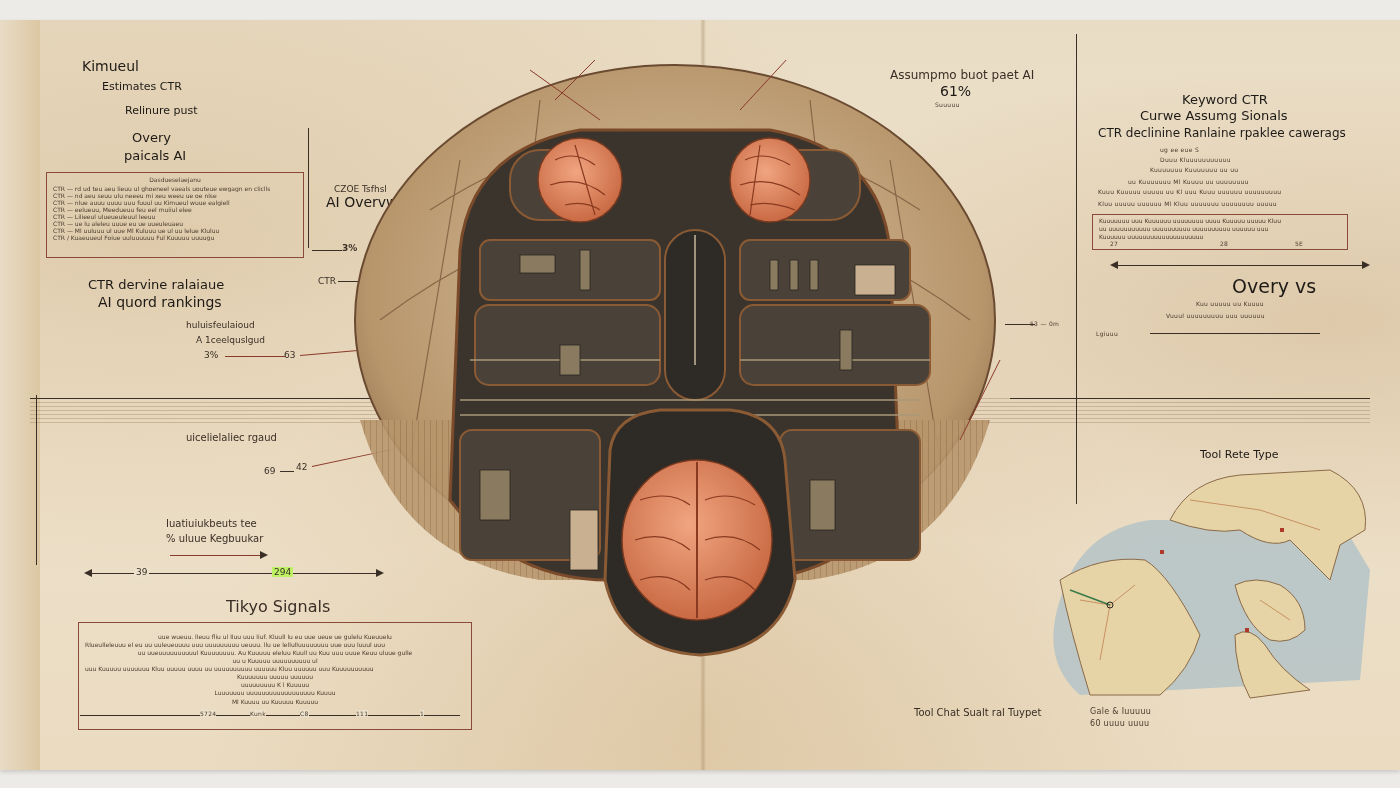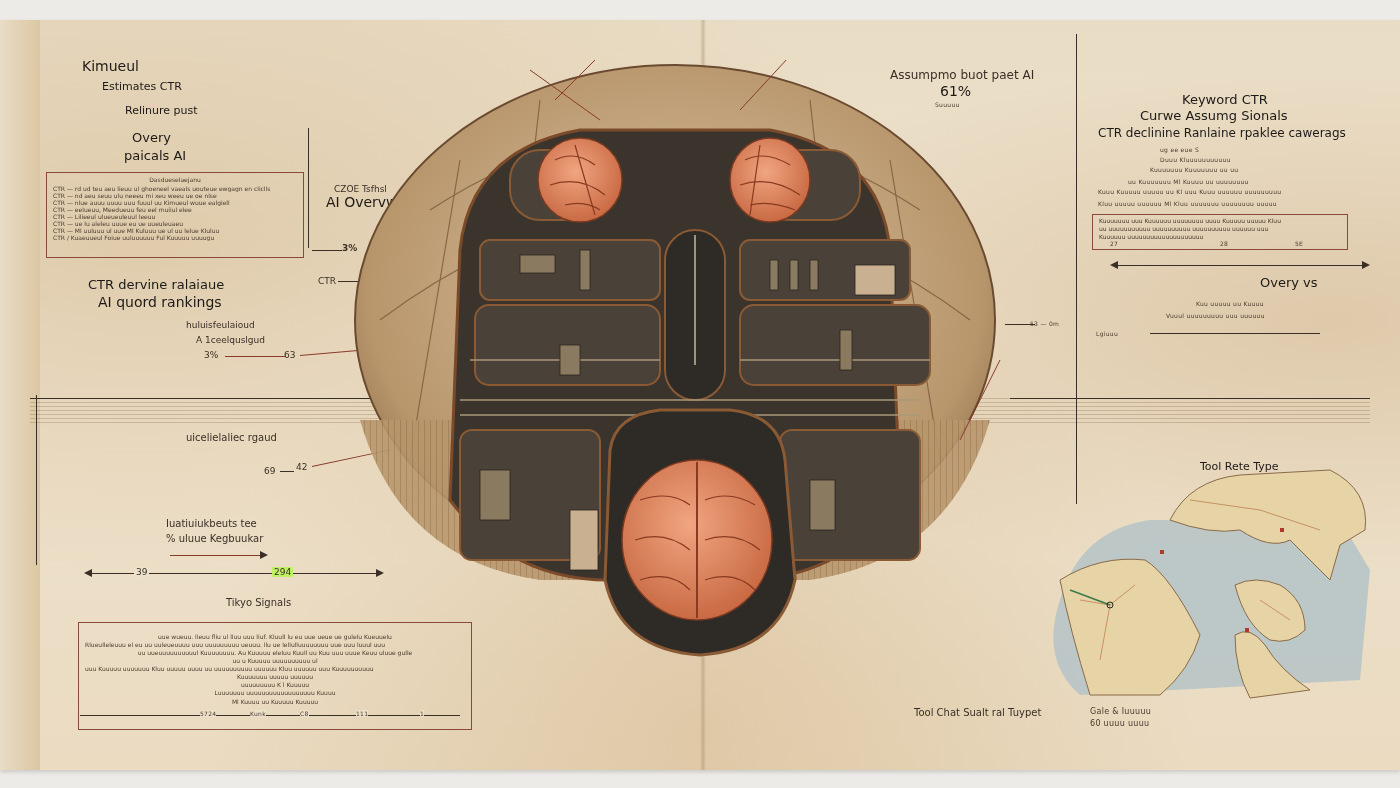--- a/index.html
+++ b/index.html
@@ -82,21 +82,21 @@
 <div class="redline" style="left:312px;top:466px;width:80px;transform:rotate(-12deg);"></div>
 
 <div class="txt hand small" style="left:166px;top:518px;font-size:10px;">Iuatiuiukbeuts tee</div>
 <div class="txt hand small" style="left:166px;top:533px;font-size:10px;">% uluue Kegbuukar</div>
 <div class="hline arrow-r" style="left:170px;top:555px;width:96px;background:#8a3a2a;"></div>
 
 <div class="hline arrow-l arrow-r" style="left:86px;top:573px;width:296px;"></div>
 <div class="txt hand small" style="left:134px;top:567px;background:#ece1cb;padding:0 2px;">39</div>
 <div class="txt hand small" style="left:272px;top:567px;background:#bef264;padding:0 2px;">294</div>
 
-<div class="txt hand small" style="left:226px;top:597px;font-size:10px;">Tikyo Signals</div>
+<div class="txt hand small" style="left:226px;top:597px;font-size:16px;">Tikyo Signals</div>
 
 <div class="box" style="left:78px;top:622px;width:380px;height:96px;padding:10px 6px 0 6px;">
   <span class="line" style="text-align:center;line-height:8px;">uue wueuu. lleuu fliu ul lluu uuu liuf. Kluull lu eu uue ueue ue gulelu Kueuuelu</span>
   <span class="line" style="line-height:8px;">Rlueulleleuuu el eu uu uuleueuuuu uuu uuuuuuuuu ueuuu. llu ue lellulluuuuuuuu uue uuu luuul uuu</span>
   <span class="line" style="text-align:center;line-height:8px;">uu uueuuuuuuuuuul Kuuuuuuuu. Au Kuuuuu eleluu Kuull uu Kuu uuu uuue Keuu uluue gulle</span>
   <span class="line" style="text-align:center;line-height:8px;">uu u Kuuuuu uuuuuuuuuu ul</span>
   <span class="line" style="line-height:8px;">uuu Kuuuuu uuuuuuu Kluu uuuuu uuuu uu uuuuuuuuuu uuuuuu Kluu uuuuuu uuu Kuuuuuuuuuu</span>
   <span class="line" style="text-align:center;line-height:8px;">Kuuuuuuu uuuuu uuuuuu</span>
   <span class="line" style="text-align:center;line-height:8px;">uuuuuuuuu K l Kuuuuu</span>
   <span class="line" style="text-align:center;line-height:8px;">Luuuuuuu uuuuuuuuuuuuuuuuuu Kuuuu</span>
@@ -221,32 +221,32 @@
   <span class="line" style="line-height:8px;">Kuuuuuuu uuu Kuuuuuu uuuuuuuu uuuu Kuuuuu uuuuu Kluu</span>
   <span class="line" style="line-height:8px;">uu uuuuuuuuuuu uuuuuuuuuu uuuuuuuuuu uuuuuu uuu</span>
   <span class="line" style="line-height:8px;">Kuuuuuu uuuuuuuuuuuuuuuuuuuu</span>
 </div>
 <div class="txt hand tiny" style="left:1110px;top:240px;">27</div>
 <div class="txt hand tiny" style="left:1220px;top:240px;">28</div>
 <div class="txt hand tiny" style="left:1295px;top:240px;">5E</div>
 
 <div class="hline arrow-l arrow-r" style="left:1112px;top:265px;width:256px;"></div>
 
-<div class="txt hand" style="left:1260px;top:275px;font-size:13px;">Overy vs</div>
+<div class="txt hand" style="left:1232px;top:275px;font-size:19px;">Overy vs</div>
 <div class="txt hand tiny" style="left:1196px;top:300px;">Kuu uuuuu uu Kuuuu</div>
 <div class="txt hand tiny" style="left:1166px;top:312px;">Vuuul uuuuuuuuu uuu uuuuuu</div>
 <div class="txt hand tiny" style="left:1096px;top:330px;">Lgiuuu</div>
 <div class="hline" style="left:1150px;top:333px;width:170px;"></div>
 
 <div class="hline" style="left:1005px;top:324px;width:30px;"></div>
 <div class="txt hand tiny" style="left:1030px;top:320px;">53 — 0m</div>
 
 <div class="hline" style="left:1010px;top:398px;width:360px;"></div>
 
-<div class="txt hand" style="left:1200px;top:460px;font-size:11px;">Tool Rete Type</div>
+<div class="txt hand" style="left:1200px;top:448px;font-size:11px;">Tool Rete Type</div>
 
 <svg class="map" viewBox="0 0 340 240">
   <path d="M20 140 Q40 70 110 60 L200 60 Q260 40 300 60 L330 110 L320 220 L40 235 Q0 200 20 140 Z" fill="#b7c4c6" opacity="0.9"></path>
   <path d="M130 60 Q150 20 200 15 L290 10 Q330 30 325 70 L300 85 L290 120 Q270 100 250 80 Q230 90 200 70 Q170 75 130 60 Z" fill="#e6d3a6" stroke="#8a6a48" stroke-width="1"></path>
   <path d="M20 120 Q60 95 105 100 Q130 115 160 175 Q150 210 120 235 L50 235 Q30 170 20 120 Z" fill="#e6d3a6" stroke="#8a6a48" stroke-width="1"></path>
   <path d="M195 125 Q215 115 240 125 Q265 140 265 170 Q250 185 230 180 Q205 165 195 125 Z" fill="#e6d3a6" stroke="#8a6a48" stroke-width="1"></path>
   <path d="M195 175 Q210 165 225 185 Q240 210 270 230 L210 238 Q195 210 195 175 Z" fill="#e6d3a6" stroke="#8a6a48" stroke-width="1"></path>
   <g stroke="#c08050" stroke-width="0.8" fill="none">
     <path d="M40 140 L70 145 L95 125"></path>
     <path d="M70 145 L60 200"></path>

